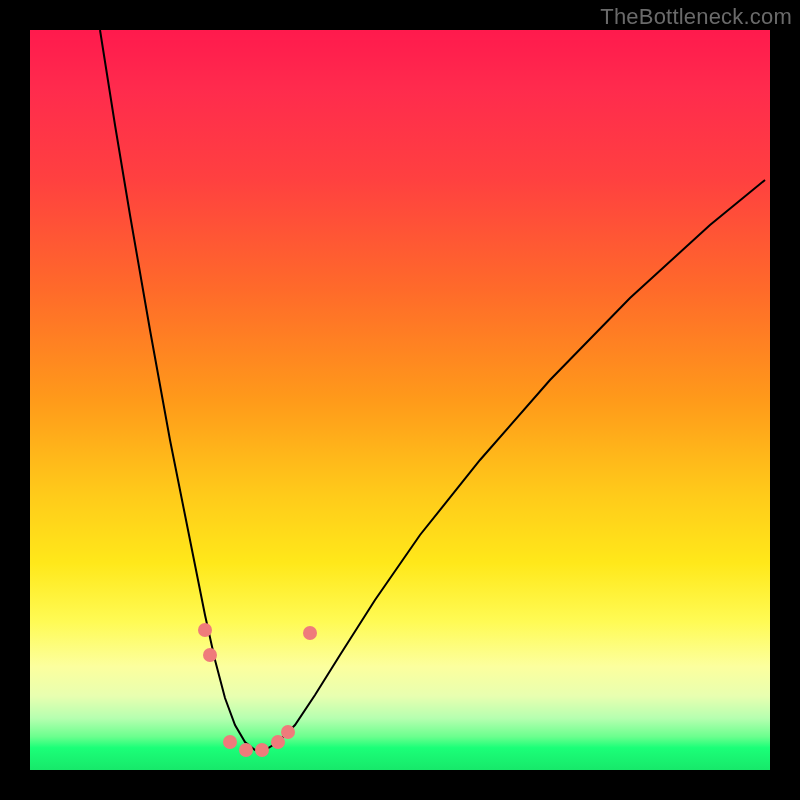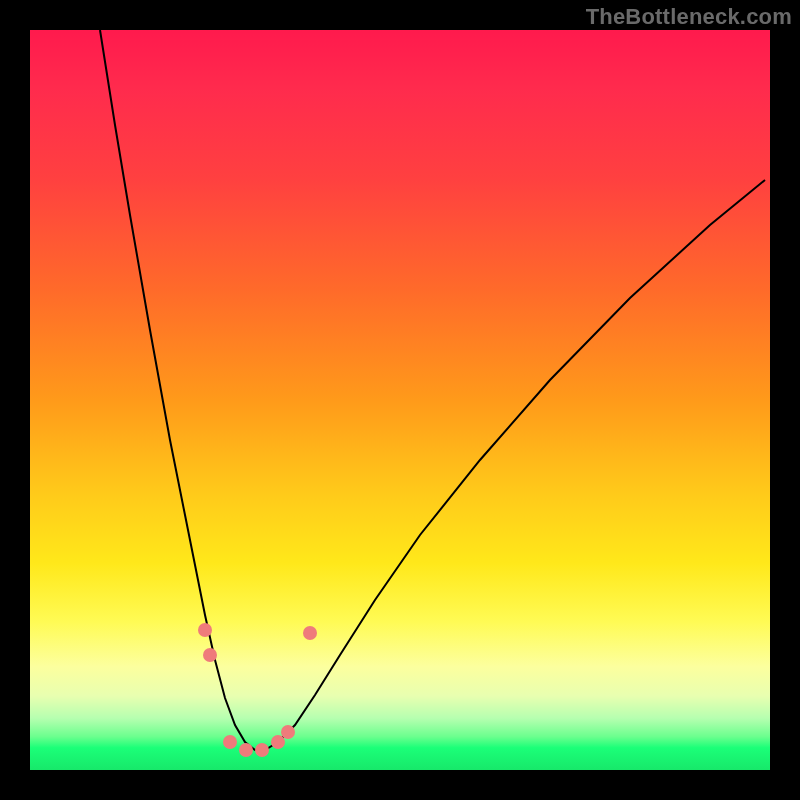--- a/index.html
+++ b/index.html
@@ -42,21 +42,21 @@
       #1bff78 97%,
       #17e86a 100%
     );
   }
   .watermark {
     position: absolute;
     top: 4px;
     right: 8px;
     color: #6a6a6a;
     font-size: 22px;
-    font-weight: 700;
+    font-weight: 400;
     letter-spacing: 0.2px;
     user-select: none;
   }
   svg.curves {
     position: absolute;
     left: 30px;
     top: 30px;
     width: 740px;
     height: 740px;
     overflow: visible;

